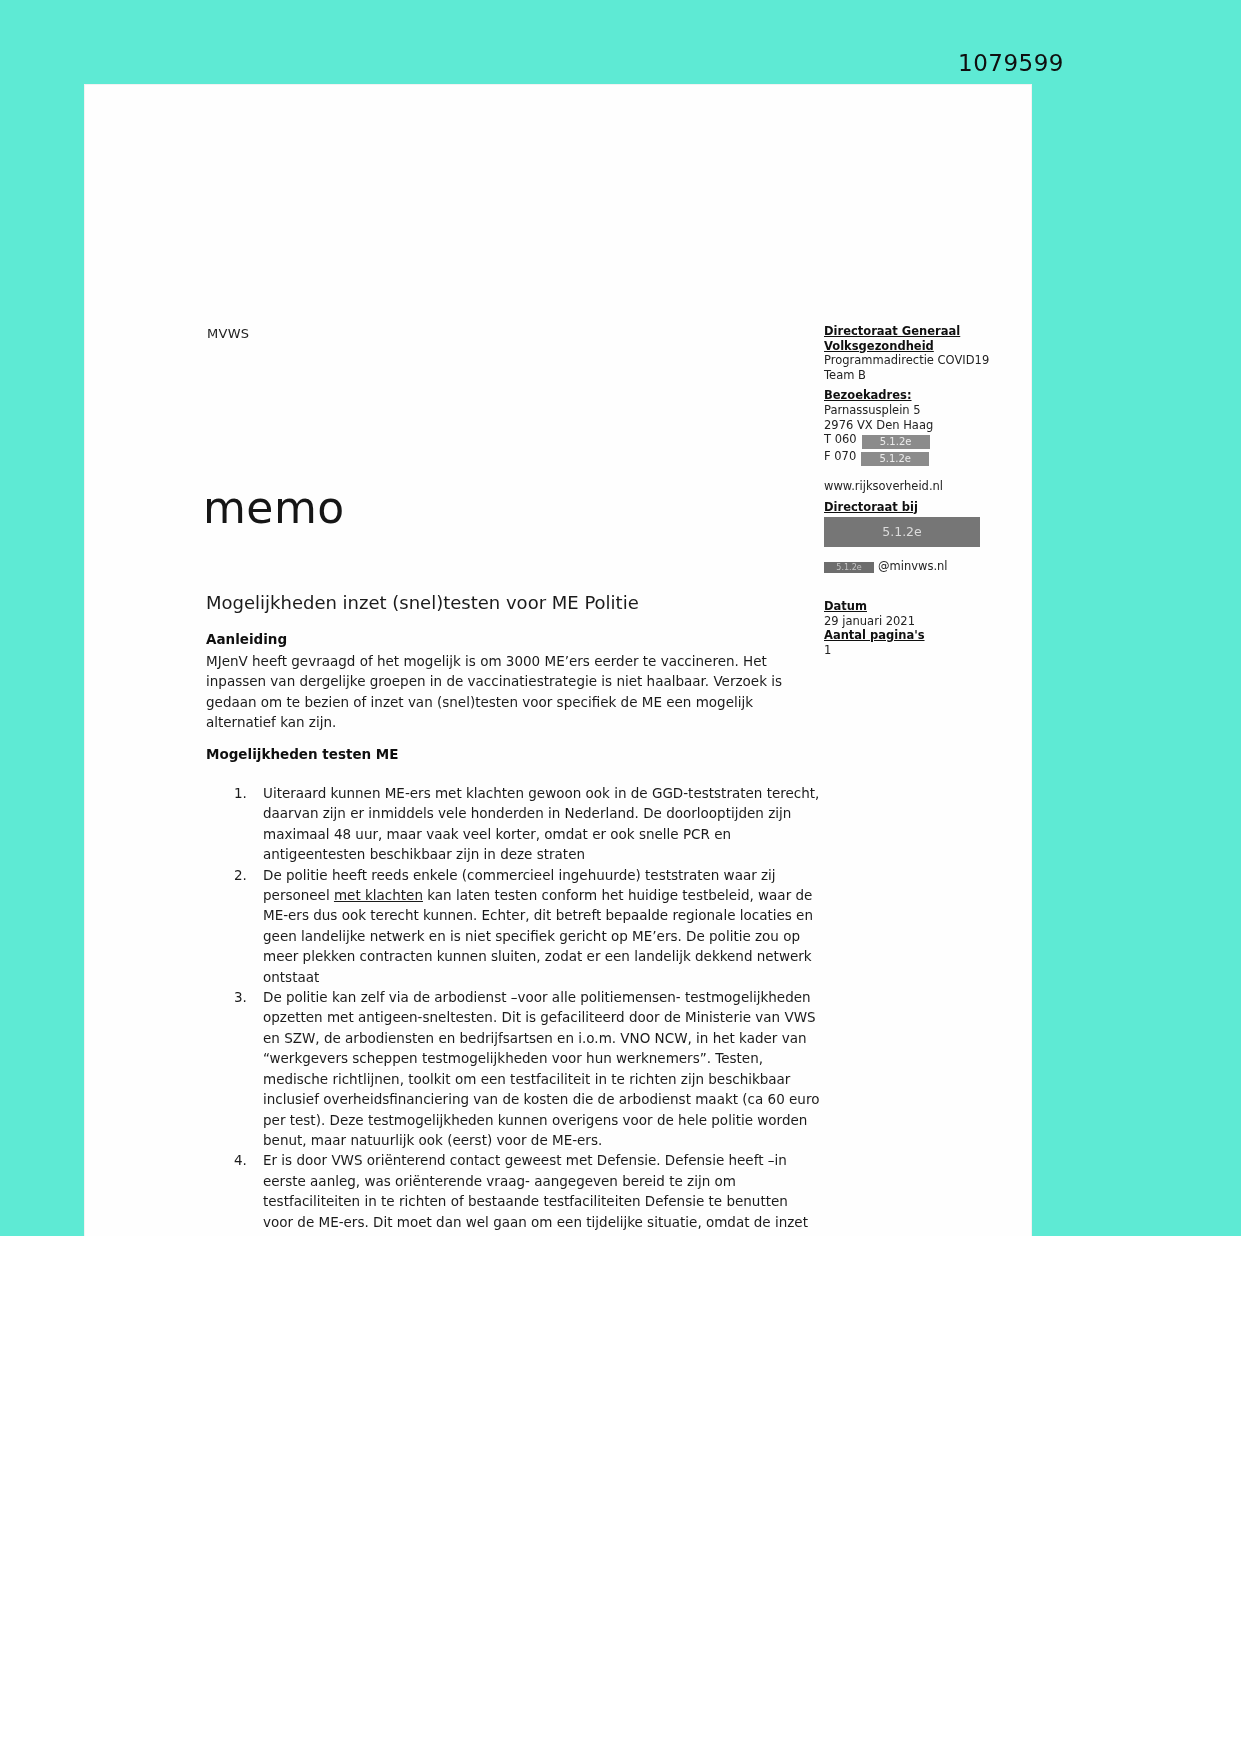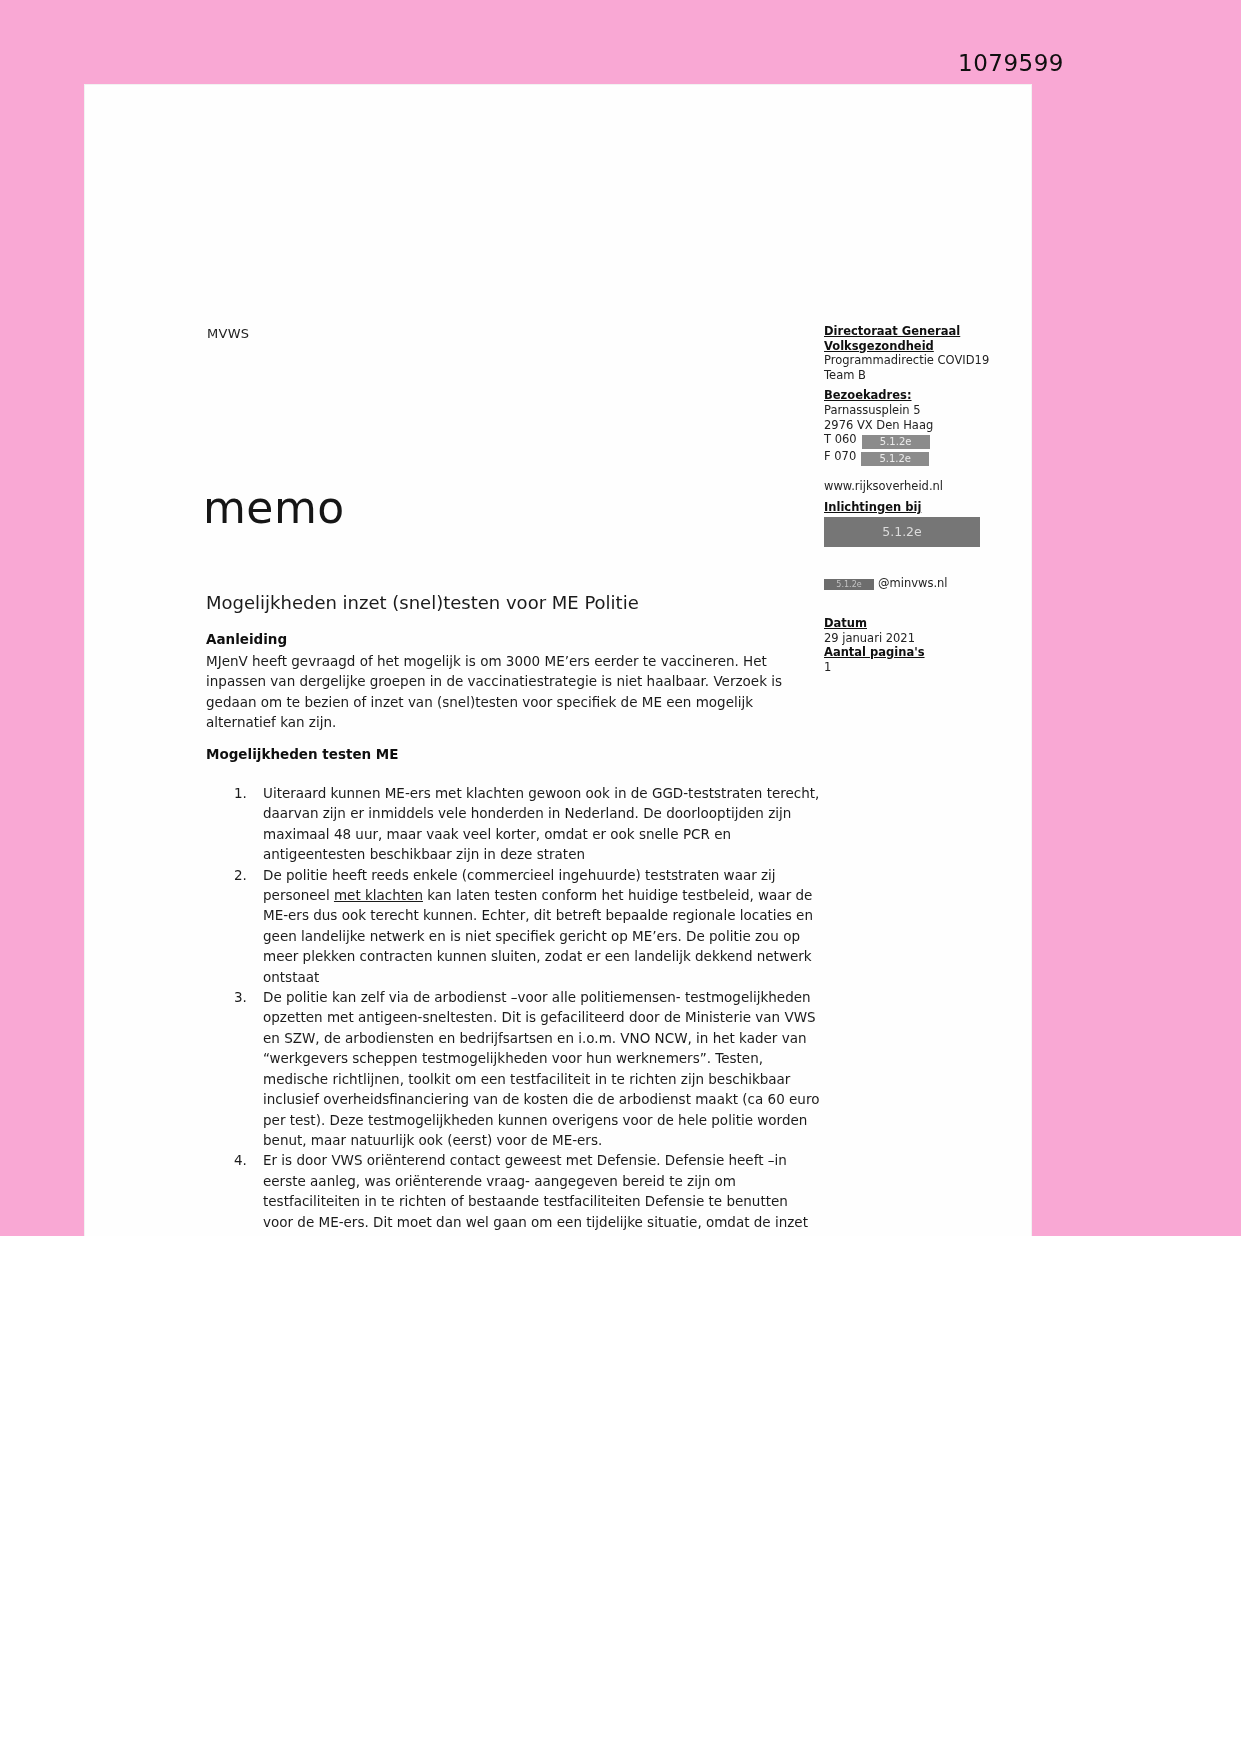--- a/index.html
+++ b/index.html
@@ -1,21 +1,21 @@
 <!DOCTYPE html>
 <html><head>
 <meta charset="utf-8">
 <style>
   * { margin: 0; padding: 0; box-sizing: border-box; }
   html, body { background: #ffffff; }
   .page {
     position: relative;
     width: 1241px;
     height: 1236px;
-    background: #f9a8d4;
+    background: #5eead4;
     font-family: "DejaVu Sans", sans-serif;
     color: #1e1e1e;
     overflow: hidden;
   }
   .scan-sheet {
     position: absolute;
     left: 84px; top: 84px;
     width: 948px; height: 1362px;
     background: #fefefe;
     border: 1px solid #f2f2f2;
@@ -46,21 +46,21 @@
     position: absolute;
     left: 824px; top: 324px;
     width: 180px;
     font-size: 11.5px;
     line-height: 14.6px;
     color: #222;
   }
   .sidebar .b { font-weight: bold; color: #101010; text-decoration: underline; }
   .gap6  { margin-top: 6px; }
   .gap7  { }
-  .gap12 { margin-top: 29px; }
+  .gap12 { margin-top: 12px; }
   .gap13 { margin-top: 13px; }
   .gap25 { margin-top: 25px; }
   .contact-line { white-space: nowrap; }
   .redact-inline {
     display: inline-block;
     width: 68px; height: 14px;
     background: #8b8b8b;
     color: #ececec;
     font-size: 10px;
     line-height: 14px;
@@ -164,21 +164,21 @@
 
     <div class="contact-line">
       <span>T  060</span><span class="redact-inline">5.1.2e</span>
     </div>
     <div class="contact-line">
       <span>F  070</span><span class="redact-inline">5.1.2e</span>
     </div>
 
     <div class="gap13">www.rijksoverheid.nl</div>
 
-    <div class="b gap6">Inlichtingen bij</div>
+    <div class="b gap6">Directoraat bij</div>
     <div class="redact-large">5.1.2e</div>
 
     <div class="gap12">
       <span class="redact-small">5.1.2e</span><span>@minvws.nl</span>
     </div>
 
     <div class="b gap25">Datum</div>
     <div>29 januari 2021</div>
 
     <div class="b gap7">Aantal pagina's</div>

